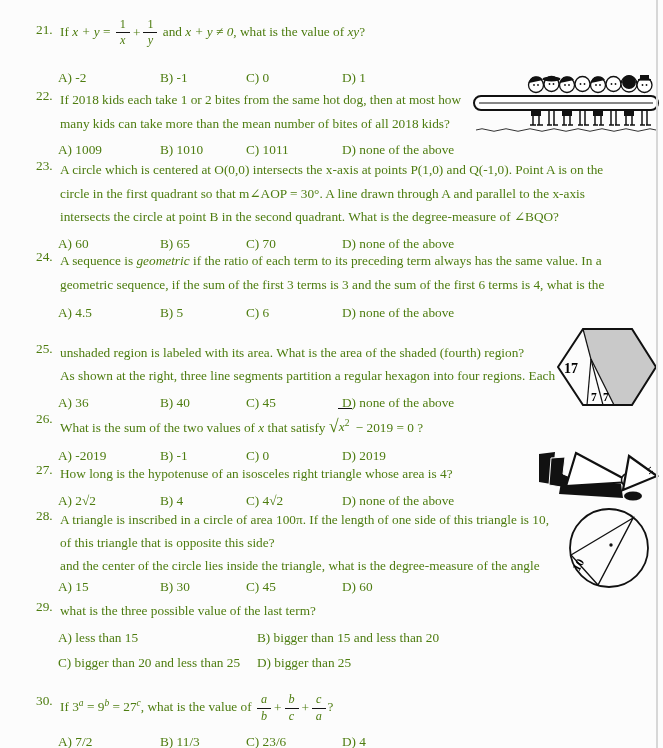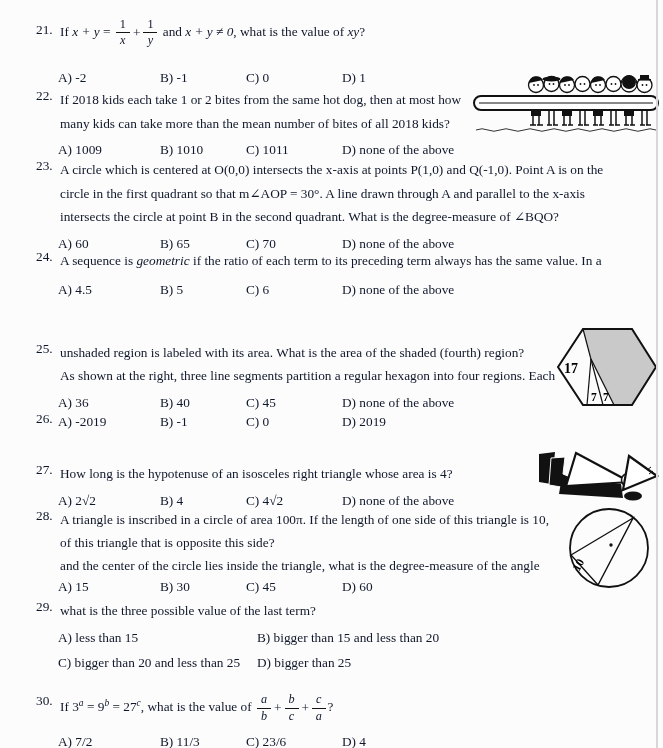--- a/index.html
+++ b/index.html
@@ -1,19 +1,19 @@
 <!DOCTYPE html>
 <html><head>
 <meta charset="utf-8">
 <style>
   html,body{margin:0;padding:0;background:#e8e8e8;}
   .page{
     position:relative; width:663px; height:748px; background:#fcfcfc;
     font-family:"Liberation Serif","DejaVu Serif","DejaVu Sans",serif;
-    color:#0f172a; font-size:13.3px; overflow:hidden; margin:0 auto;
+    color:#4d7c0f; font-size:13.3px; overflow:hidden; margin:0 auto;
   }
   .q{position:absolute;left:0;right:0;}
   .qnum{position:absolute;left:36px;top:0;}
   .ln{margin-left:60px;line-height:23.5px;white-space:nowrap;}
   .ml{margin-left:60px;white-space:nowrap;}
   .iv{font-style:italic;}
   .opts{margin-left:58px;display:flex;line-height:17px;}
   .opt{display:inline-block;}
   .o1{width:102px}.o2{width:86px}.o3{width:96px}.o4{flex:1}
   .w1{width:199px}
@@ -67,20 +67,21 @@
       <span class="opt o1">A) 60</span>
       <span class="opt o2">B) 65</span>
       <span class="opt o3">C) 70</span>
       <span class="opt o4">D) none of the above</span>
     </div>
   </section>
 
   <section class="q" style="top:249px">
     <span class="qnum">24.</span>
     <div class="ln"><span>A sequence is </span><span class="iv">geometric</span><span> if the ratio of each term to its preceding term always has the same value. In a</span></div>
+    <div class="ln">geometric sequence, if the sum of the first 3 terms is 3 and the sum of the first 6 terms is 4, what is the</div>
     <div class="opts" style="margin-top:8px">
       <span class="opt o1">A) 4.5</span>
       <span class="opt o2">B) 5</span>
       <span class="opt o3">C) 6</span>
       <span class="opt o4">D) none of the above</span>
     </div>
   </section>
 
   <section class="q" style="top:341px">
     <span class="qnum">25.</span>
@@ -89,20 +90,21 @@
     <div class="opts" style="margin-top:7px">
       <span class="opt o1">A) 36</span>
       <span class="opt o2">B) 40</span>
       <span class="opt o3">C) 45</span>
       <span class="opt o4">D) none of the above</span>
     </div>
   </section>
 
   <section class="q" style="top:408px">
     <span class="qnum" style="top:3px">26.</span>
+    <div class="ml" style="line-height:28px"><span>What is the sum of the two values of </span><span class="iv">x</span><span> that satisfy </span><span class="rt">√</span><span class="rb"><span class="iv">x</span><sup>2</sup></span><span> − 2019 = 0 ?</span></div>
     <div class="opts" style="margin-top:5px">
       <span class="opt o1">A) -2019</span>
       <span class="opt o2">B) -1</span>
       <span class="opt o3">C) 0</span>
       <span class="opt o4">D) 2019</span>
     </div>
   </section>
 
   <section class="q" style="top:462px">
     <span class="qnum">27.</span>

